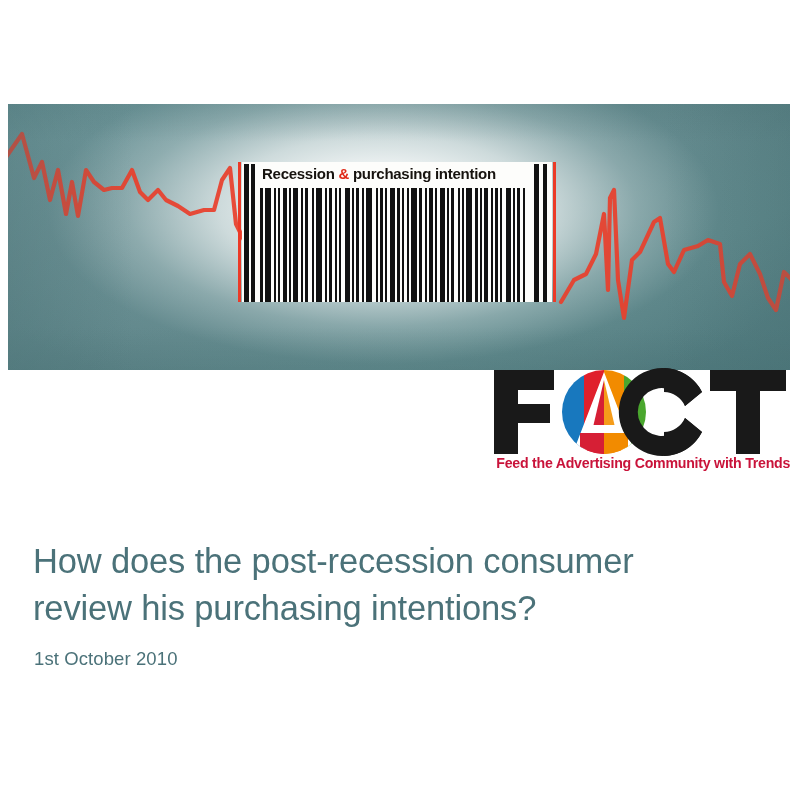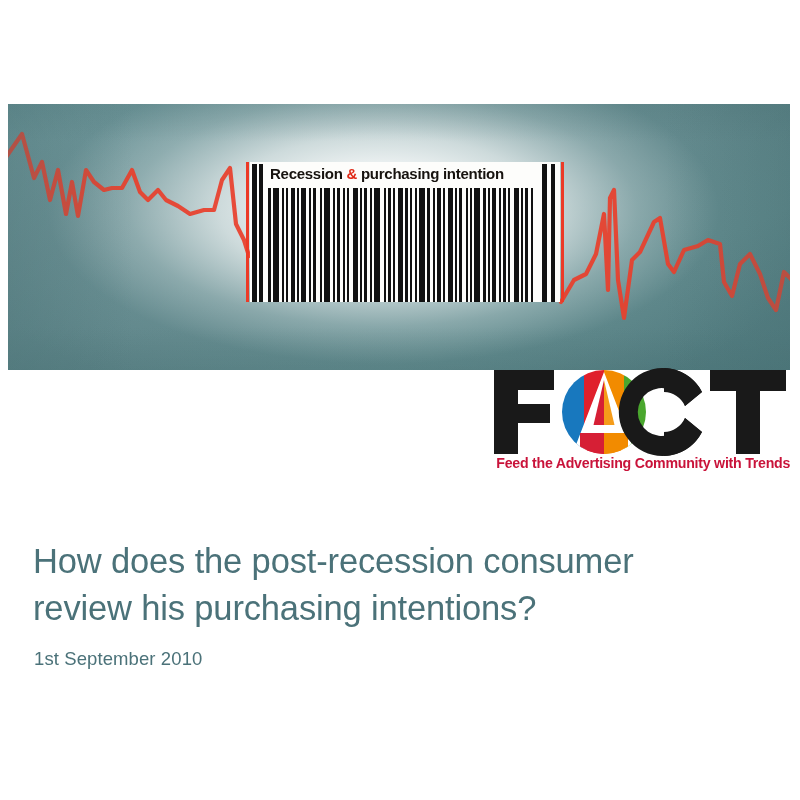--- a/index.html
+++ b/index.html
@@ -54,21 +54,21 @@
     pointer-events: none;
   }
   #hero-line-svg {
     position: absolute;
     inset: 0;
   }
 
   
   #barcode-block {
     position: absolute;
-    left: 238px;
+    left: 230px;
     top: 58px;
     width: 318px;
     height: 140px;
     padding-left: 48px;
   }
   .bc-red-edge {
     position: absolute;
     top: 0;
     width: 3px;
     height: 140px;
@@ -293,14 +293,14 @@
       <path fill="#191919" d="M222 4 H298 V25 H272 V88 H248 V25 H222 Z"></path>
     </g>
   </svg>
 
   <div id="fact-tagline">Feed the Advertising Community with Trends</div>
 </div>
 
 <div id="title-block">
   <h1 id="deck-title">How does the post-recession consumer
 review his purchasing intentions?</h1>
-  <p id="deck-date">1st September 2010</p>
+  <p id="deck-date">1st October 2010</p>
 </div>
 
 </body></html>

